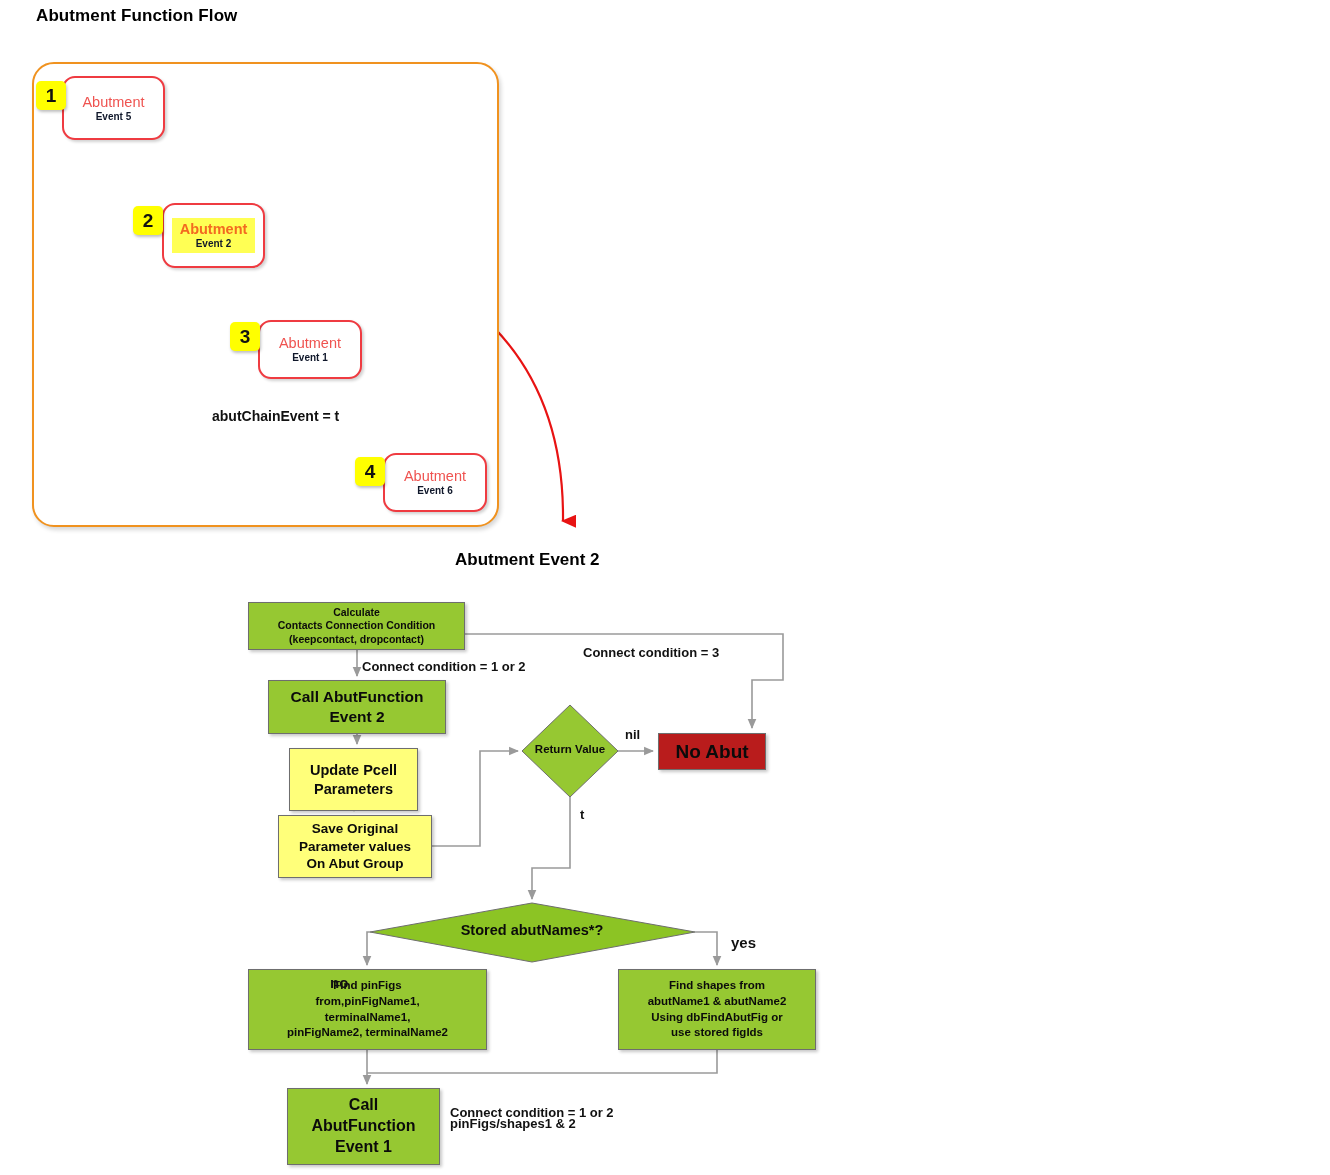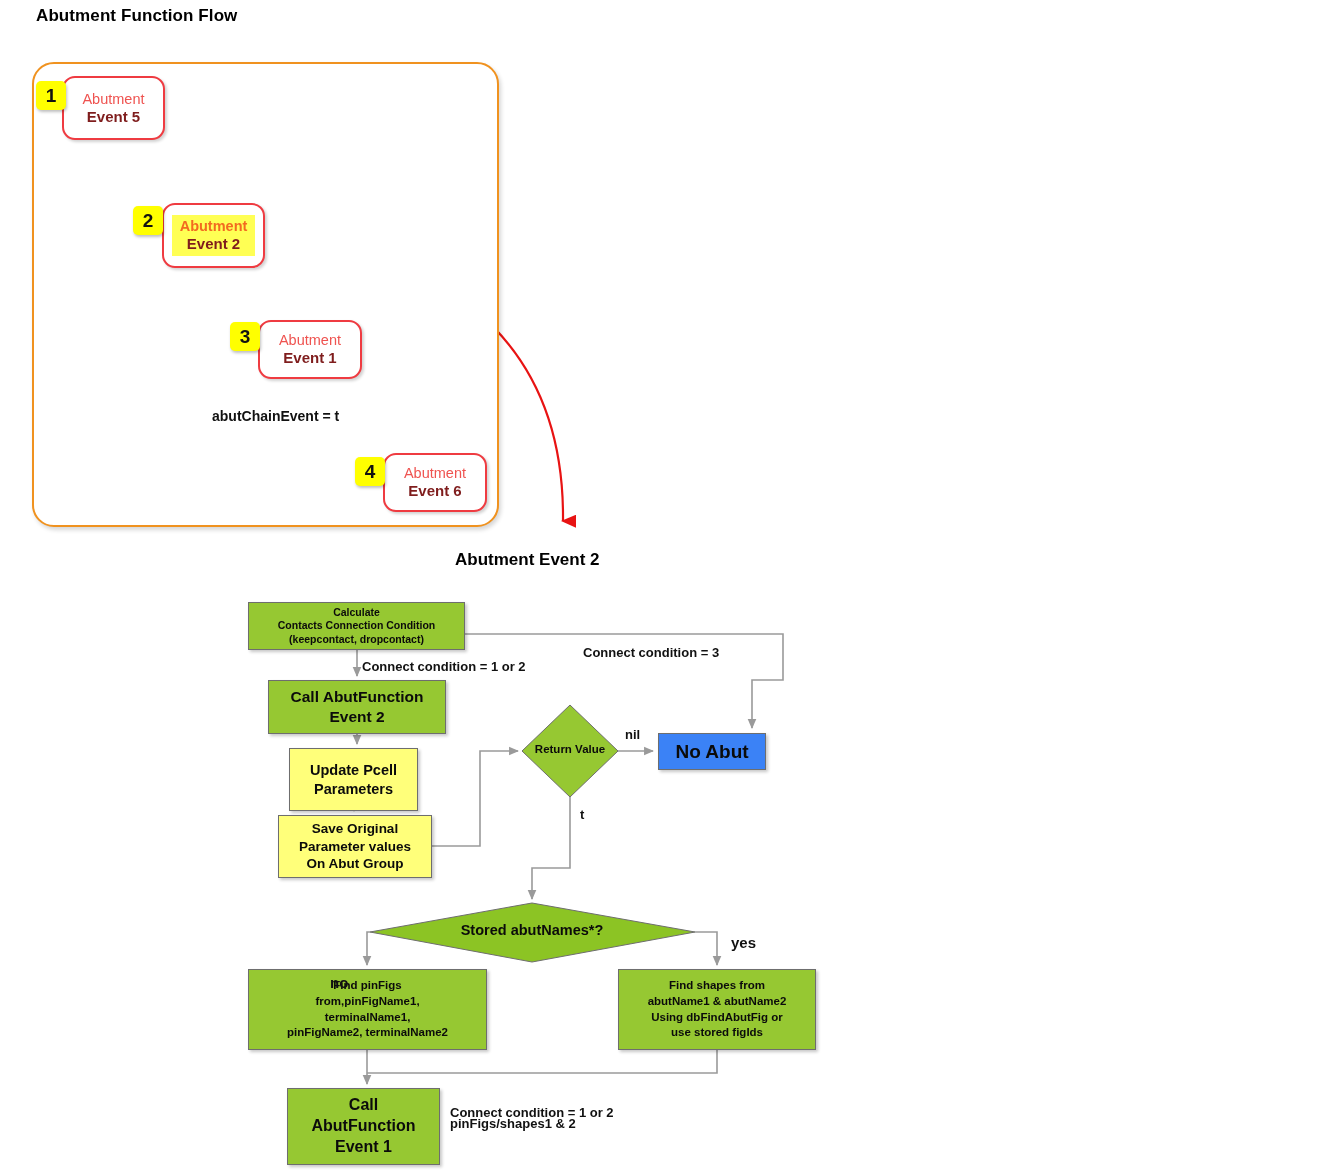--- a/index.html
+++ b/index.html
@@ -24,21 +24,21 @@
   }
 
   
   .event-node{
     border:2px solid #ef3b41;border-radius:13px;background:#fff;
     box-shadow:2px 2px 3px rgba(0,0,0,.18);
     display:flex;flex-direction:column;align-items:center;justify-content:center;
     line-height:1.25;
   }
   .event-node .ln1{font-size:14.5px;color:#ef5350;font-weight:500;}
-  .event-node .ln2{font-size:15px;color:#7f1d1d;font-weight:bold;}
+  .event-node .ln2{font-size:10px;color:#0f172a;font-weight:bold;}
   .event-node.highlight .inner{
     background:#ffff54;padding:2px 8px;
     display:flex;flex-direction:column;align-items:center;
   }
   .event-node.highlight .ln1{color:#f36a20;font-weight:bold;}
   .badge{
     width:30px;height:29px;background:#ffff00;border-radius:5px;
     display:flex;align-items:center;justify-content:center;
     font-size:19px;font-weight:bold;color:#111;
     box-shadow:1px 2px 3px rgba(0,0,0,.25);
@@ -58,21 +58,21 @@
   #ev2-label{left:455px;top:550px;font-size:17px;font-weight:bold;color:#000;}
 
   
   .fbox{
     border:1px solid #6e6e6e;display:flex;flex-direction:column;
     align-items:center;justify-content:center;text-align:center;
     box-shadow:2px 2px 3px rgba(0,0,0,.22);
   }
   .green{background:#96c832;}
   .yellow{background:#ffff7a;}
-  .grey{background:#3b82f6;}
+  .grey{background:#b91c1c;}
   .fbox span{display:block;color:#0b0b0b;font-weight:bold;}
 
   #fb-calc{left:248px;top:602px;width:217px;height:48px;}
   #fb-calc span{font-size:10.5px;line-height:1.3;}
   #fb-call2{left:268px;top:680px;width:178px;height:54px;}
   #fb-call2 span{font-size:15.5px;line-height:1.3;}
   #fb-pcell{left:289px;top:748px;width:129px;height:63px;}
   #fb-pcell span{font-size:14.5px;line-height:1.25;}
   #fb-save{left:278px;top:815px;width:154px;height:63px;}
   #fb-save span{font-size:13.5px;line-height:1.32;}

